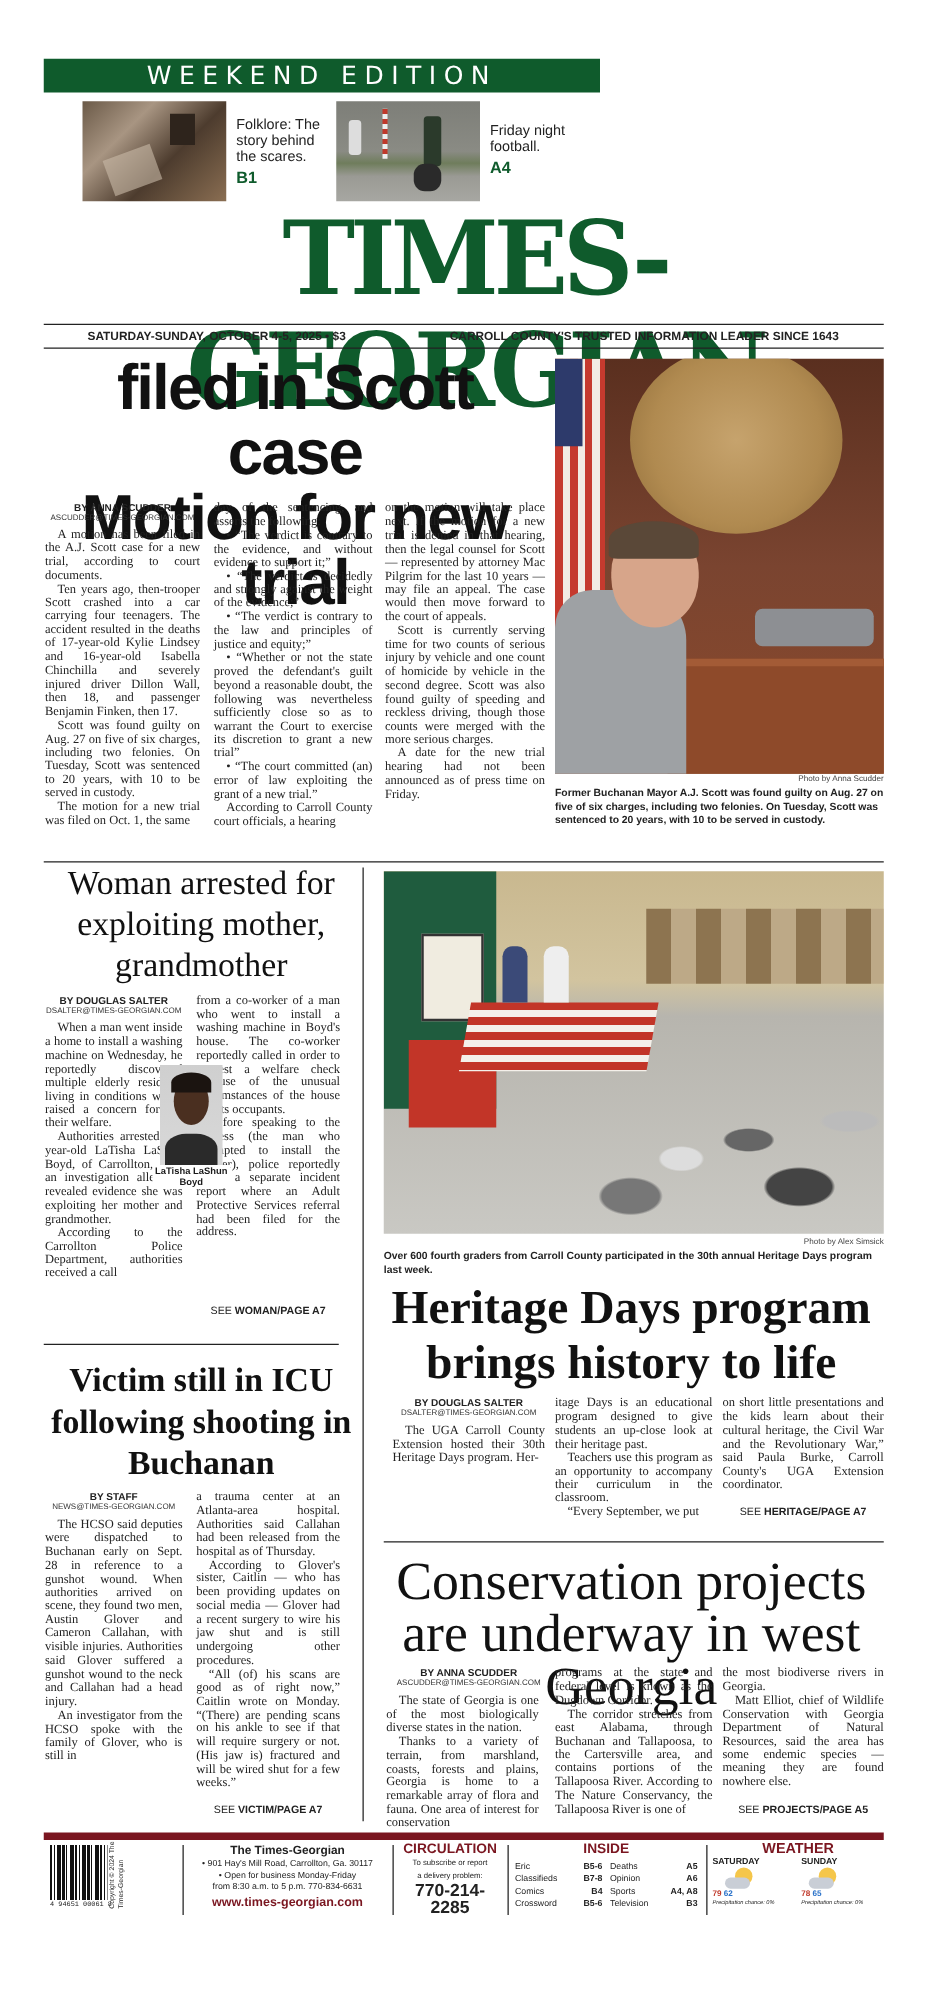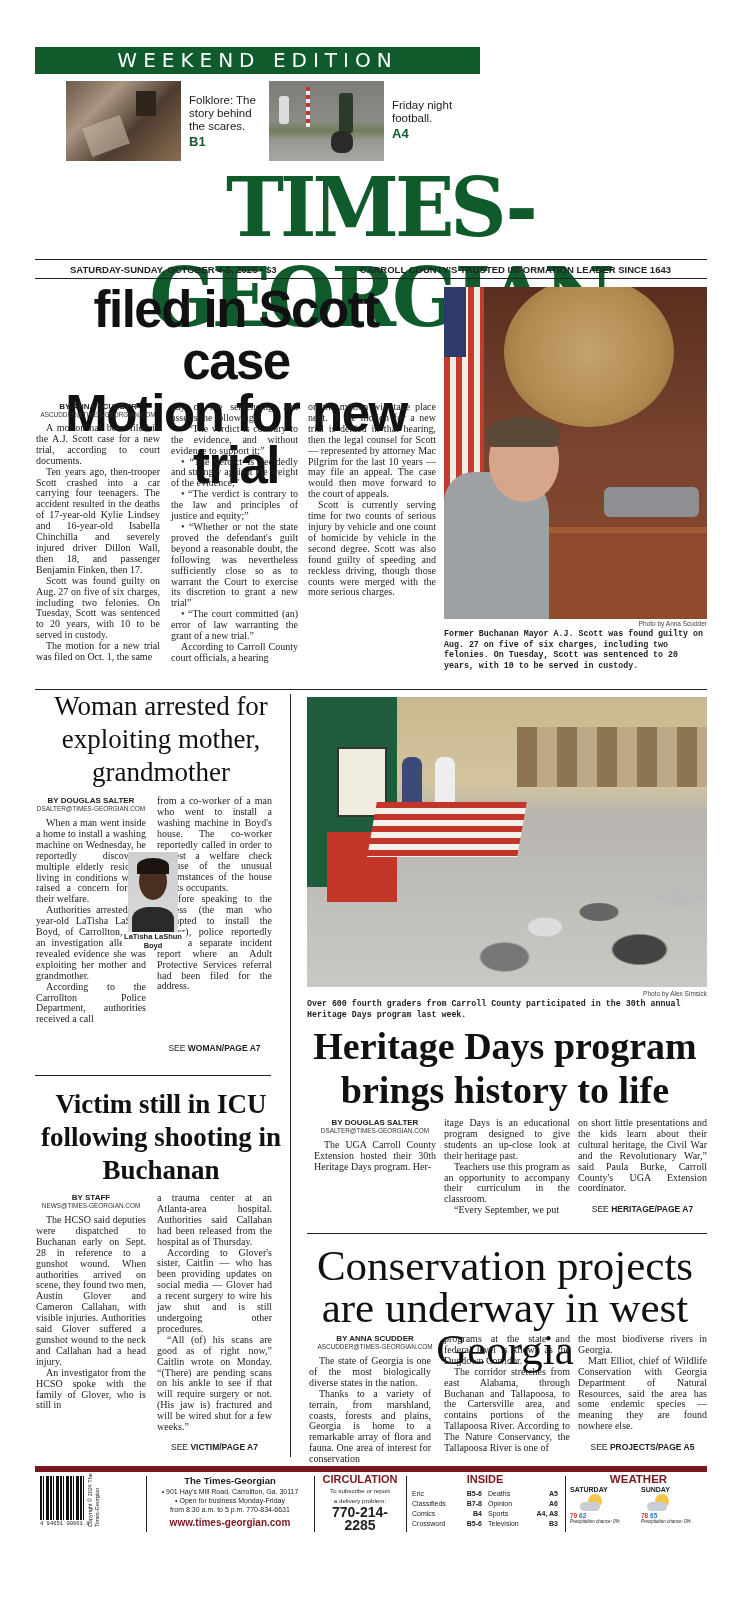--- a/index.html
+++ b/index.html
@@ -16,21 +16,21 @@
 .headline{font-family:"Liberation Sans",sans-serif;font-weight:bold;color:#111;text-align:center;letter-spacing:-1.5px}
 .shead{font-family:"Liberation Serif",serif;color:#111;text-align:center}
 .byline{font-family:"Liberation Sans",sans-serif;font-weight:bold;font-size:8px;text-align:center;color:#222;line-height:9px}
 .email{font-family:"Liberation Sans",sans-serif;font-size:6.4px;text-align:center;color:#333;line-height:8px}
 .col{font-size:10px;line-height:10.9px;text-align:justify;hyphens:auto;color:#222}
 .col p{text-indent:10px}
 .col p.b{text-indent:0;padding-left:0}
 .see{font-family:"Liberation Sans",sans-serif;font-size:8.5px;color:#222;text-align:center}
 .see b{font-weight:bold}
 .credit{font-family:"Liberation Sans",sans-serif;font-size:6.5px;color:#444;text-align:right}
-.caption{font-family:Liberation Mono, monospace;font-weight:bold;font-size:8.3px;line-height:10.6px;color:#222}
+.caption{font-family:Liberation Sans, sans-serif;font-weight:bold;font-size:8.3px;line-height:10.6px;color:#222}
 .rule{background:#222}
 .footer-bar{left:35px;top:1466px;width:672px;height:6px;background:#7a1620}
 .fhead{font-family:"Liberation Sans",sans-serif;font-weight:bold;color:#7a1620;text-align:center;font-size:11px}
 .small{font-family:"Liberation Sans",sans-serif;color:#222}
 .idx{font-family:"Liberation Sans",sans-serif;font-size:7px;line-height:10px;color:#222;display:flex;justify-content:space-between}
 .idx span.p{font-weight:bold}
 </style>
 </head>
 <body>
 
@@ -75,26 +75,27 @@
   <p>Ten years ago, then-trooper Scott crashed into a car carrying four teenagers. The accident resulted in the deaths of 17-year-old Kylie Lindsey and 16-year-old Isabella Chinchilla and severely injured driver Dillon Wall, then 18, and passenger Benjamin Finken, then 17.</p>
   <p>Scott was found guilty on Aug. 27 on five of six charges, including two felonies. On Tuesday, Scott was sentenced to 20 years, with 10 to be served in custody.</p>
   <p>The motion for a new trial was filed on Oct. 1, the same</p>
 </div>
 <div class="abs col" style="left:171px;top:402px;width:127px">
   <p class="b">day of the sentencing, and asserts the following:</p>
   <p>• “The verdict is contrary to the evidence, and without evidence to support it;”</p>
   <p>• “The verdict is decidedly and strongly against the weight of the evidence;”</p>
   <p>• “The verdict is contrary to the law and principles of justice and equity;”</p>
   <p>• “Whether or not the state proved the defendant's guilt beyond a reasonable doubt, the following was nevertheless sufficiently close so as to warrant the Court to exercise its discretion to grant a new trial”</p>
-  <p>• “The court committed (an) error of law warranting the grant of a new trial.”</p>
+  <p>• “The court committed (an) error of law exploiting the grant of a new trial.”</p>
   <p>According to Carroll County court officials, a hearing</p>
 </div>
 <div class="abs col" style="left:308px;top:402px;width:128px">
   <p class="b">on the motion will take place next. If the motion for a new trial is denied in that hearing, then the legal counsel for Scott — represented by attorney Mac Pilgrim for the last 10 years — may file an appeal. The case would then move forward to the court of appeals.</p>
   <p>Scott is currently serving time for two counts of serious injury by vehicle and one count of homicide by vehicle in the second degree. Scott was also found guilty of speeding and reckless driving, though those counts were merged with the more serious charges.</p>
+  <p>A date for the new trial hearing had not been announced as of press time on Friday.</p>
 </div>
 <div class="abs" style="left:444px;top:287px;width:263px;height:332px;background:linear-gradient(180deg,#5a2f1f 0%,#7a4430 50%,#8c4a2c 100%);overflow:hidden">
   <div style="position:absolute;left:0;top:0;width:40px;height:220px;background:repeating-linear-gradient(90deg,#c53a2e 0 6px,#f2ece4 6px 12px)"></div>
   <div style="position:absolute;left:0;top:0;width:22px;height:70px;background:#2d3a6b"></div>
   <div style="position:absolute;left:60px;top:-10px;width:170px;height:150px;border-radius:50%;background:radial-gradient(circle,#c6a36d 0%,#b08a50 60%,#8e6b38 100%)"></div>
   <div style="position:absolute;left:90px;top:240px;width:175px;height:95px;background:#8e4a2a;border-top:6px solid #a35b36"></div>
   <div style="position:absolute;left:160px;top:200px;width:95px;height:30px;background:#8d8f93;border-radius:6px"></div>
   <div style="position:absolute;left:0;top:185px;width:105px;height:150px;background:#9ea1a4;border-radius:30px 40px 0 0"></div>
   <div style="position:absolute;left:45px;top:135px;width:70px;height:80px;background:#d7a58a;border-radius:45% 45% 50% 50%"></div>
   <div style="position:absolute;left:43px;top:130px;width:72px;height:30px;background:#5a4838;border-radius:50% 50% 10% 10%"></div>

